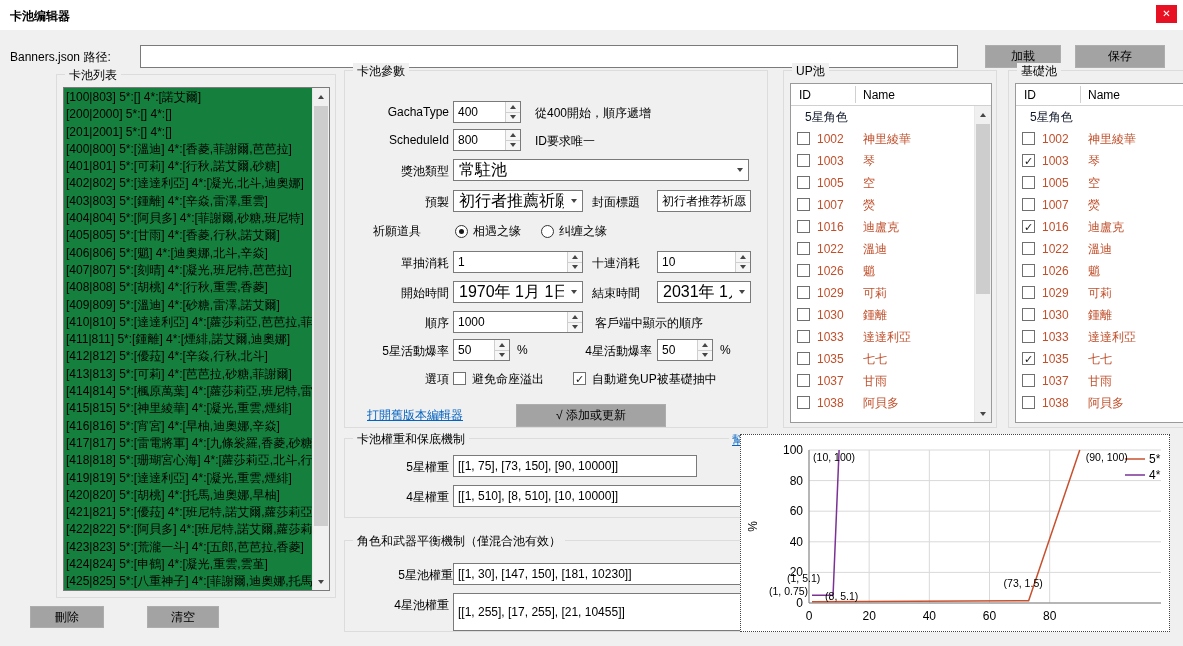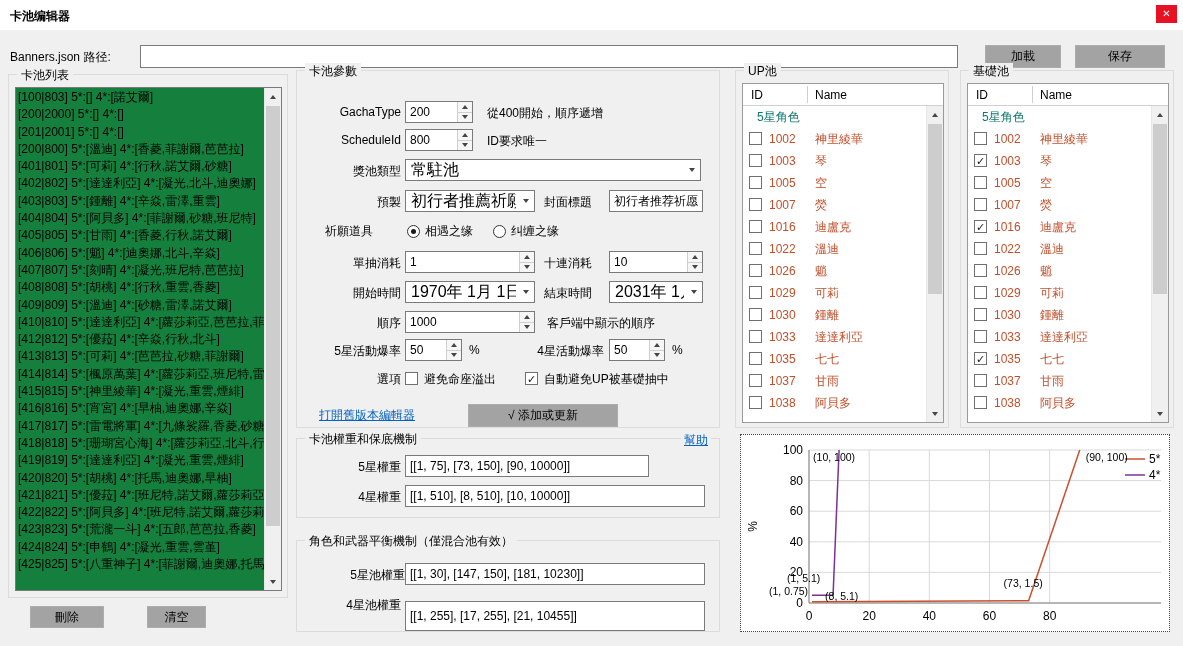--- a/index.html
+++ b/index.html
@@ -7,21 +7,21 @@
   .window { position:relative; width:1183px; height:646px; background:#f0f0f0; font-size:12px; color:#000; overflow:hidden; }
   .titlebar { position:absolute; left:0; top:0; right:0; height:30px; background:#ffffff; }
   .title { position:absolute; left:10px; top:8px; font-size:12px; font-weight:600; }
   .close-btn { position:absolute; right:6px; top:5px; width:21px; height:18px; background:#e81123; color:#fff; text-align:center; line-height:18px; font-size:10px; cursor:default; }
   .lbl { position:absolute; font-size:12px; white-space:nowrap; }
   .lbl-r { text-align:right; }
   .hint { position:absolute; font-size:12px; color:#000; white-space:nowrap; }
   .tb, .wtb { position:absolute; background:#fff; border:1px solid #7a7a7a; font-size:12px; font-family:inherit; padding:0 4px; }
   .btn { position:absolute; background:#a3a3a3; border:1px solid #adadad; text-align:center; font-size:12px; line-height:20px; cursor:default; }
   .link { position:absolute; color:#0563c1; text-decoration:underline; font-size:12px; white-space:nowrap; cursor:pointer; }
-  .gb { position:absolute; border:1px solid #dcdcdc; }
+  .gb { position:absolute; border:1px solid #dcdcdc;margin-left:48px; }
   .gb-title { position:absolute; top:-8px; left:8px; background:#f0f0f0; padding:0 4px; font-size:12px; white-space:nowrap; }
   .gb-right { position:absolute; top:-7px; right:8px; background:#f0f0f0; padding:0 3px; }
   
   .spin { position:absolute; height:22px; background:#fff; border:1px solid #7a7a7a; }
   .spin-val { position:absolute; left:4px; top:0; line-height:20px; font-size:12px; }
   .spin-btns { position:absolute; right:0; top:0; bottom:0; width:15px; display:flex; flex-direction:column; border-left:1px solid #cfcfcf; }
   .sb-half { flex:1; display:flex; align-items:center; justify-content:center; background:#f6f6f6; }
   .sb-half + .sb-half { border-top:1px solid #cfcfcf; }
   .tri-up { width:0; height:0; border-left:3px solid transparent; border-right:3px solid transparent; border-bottom:4px solid #454545; }
   .tri-down { width:0; height:0; border-left:3px solid transparent; border-right:3px solid transparent; border-top:4px solid #454545; }
@@ -42,21 +42,21 @@
   .sb-btn { position:absolute; left:0; right:0; height:17px; display:flex; align-items:center; justify-content:center; background:#f0f0f0; }
   .sb-btn.up { top:0; } .sb-btn.down { bottom:0; }
   .sb-thumb { position:absolute; left:1px; right:1px; background:#cdcdcd; }
   
   .dgv { position:absolute; background:#fff; border:1px solid #9a9a9a; }
   .dgv-head { position:absolute; left:0; right:0; top:0; height:22px; background:#fff; border-bottom:1px solid #d0d0d0;padding-left:20px; }
   .dgv-head::after { content:''; position:absolute; left:64px; top:2px; bottom:2px; width:1px; background:#d0d0d0; }
   .h-id { position:absolute; left:8px; top:4px; font-size:12px; }
   .h-name { position:absolute; left:72px; top:4px; font-size:12px; }
   .dgv-body { position:absolute; left:0; top:22px; right:17px; bottom:0; overflow:hidden; }
-  .tbl-section { height:22px; line-height:22px; padding-left:14px; color:#0f766e; font-size:12px; }
+  .tbl-section { height:22px; line-height:22px; padding-left:14px; color:#0f172a; font-size:12px; }
   .tbl-row { position:relative; height:22px; }
   .tbl-row .cb { position:absolute; left:6px; top:4px; width:13px; height:13px; border:1px solid #707070; background:#fff; font-size:11px; line-height:12px; text-align:center; color:#1a1a1a; }
   .cell-id { position:absolute; left:26px; top:0; line-height:22px; color:#c0502c; font-size:12px; }
   .cell-name { position:absolute; left:72px; top:0; line-height:22px; color:#c0502c; font-size:12px; white-space:nowrap; overflow:hidden; max-width:110px; }
   
   .chartbox { position:absolute; background:#fff; border:1px dotted #444; }
   svg text { font-family:"Liberation Sans", sans-serif; }
 </style>
 </head>
 <body>
@@ -75,31 +75,32 @@
   <div class="btn" style="left:985px; top:45px; width:76px; height:23px; line-height:21px;">加載</div>
   <div class="btn" style="left:1075px; top:45px; width:90px; height:23px; line-height:21px;">保存</div>
 
   <div class="gb" style="left:8px; top:74px; width:280px; height:524px;">
     <span class="gb-title">卡池列表</span>
     <div class="listbox" style="left:6px; top:12px; width:267px; height:504px;">
       <div class="list-items">
           <div class="list-item">[100|803] 5*:[] 4*:[諾艾爾]</div>
           <div class="list-item">[200|2000] 5*:[] 4*:[]</div>
           <div class="list-item">[201|2001] 5*:[] 4*:[]</div>
-          <div class="list-item">[200|800] 5*:[溫迪] 4*:[香菱,菲謝爾,芭芭拉]</div>
+          <div class="list-item">[400|800] 5*:[溫迪] 4*:[香菱,菲謝爾,芭芭拉]</div>
           <div class="list-item">[401|801] 5*:[可莉] 4*:[行秋,諾艾爾,砂糖]</div>
           <div class="list-item">[402|802] 5*:[達達利亞] 4*:[凝光,北斗,迪奧娜]</div>
           <div class="list-item">[403|803] 5*:[鍾離] 4*:[辛焱,雷澤,重雲]</div>
           <div class="list-item">[404|804] 5*:[阿貝多] 4*:[菲謝爾,砂糖,班尼特]</div>
           <div class="list-item">[405|805] 5*:[甘雨] 4*:[香菱,行秋,諾艾爾]</div>
           <div class="list-item">[406|806] 5*:[魈] 4*:[迪奧娜,北斗,辛焱]</div>
           <div class="list-item">[407|807] 5*:[刻晴] 4*:[凝光,班尼特,芭芭拉]</div>
           <div class="list-item">[408|808] 5*:[胡桃] 4*:[行秋,重雲,香菱]</div>
           <div class="list-item">[409|809] 5*:[溫迪] 4*:[砂糖,雷澤,諾艾爾]</div>
           <div class="list-item">[410|810] 5*:[達達利亞] 4*:[蘿莎莉亞,芭芭拉,菲謝爾]</div>
+          <div class="list-item">[411|811] 5*:[鍾離] 4*:[煙緋,諾艾爾,迪奧娜]</div>
           <div class="list-item">[412|812] 5*:[優菈] 4*:[辛焱,行秋,北斗]</div>
           <div class="list-item">[413|813] 5*:[可莉] 4*:[芭芭拉,砂糖,菲謝爾]</div>
           <div class="list-item">[414|814] 5*:[楓原萬葉] 4*:[蘿莎莉亞,班尼特,雷澤]</div>
           <div class="list-item">[415|815] 5*:[神里綾華] 4*:[凝光,重雲,煙緋]</div>
           <div class="list-item">[416|816] 5*:[宵宮] 4*:[早柚,迪奧娜,辛焱]</div>
           <div class="list-item">[417|817] 5*:[雷電將軍] 4*:[九條裟羅,香菱,砂糖]</div>
           <div class="list-item">[418|818] 5*:[珊瑚宮心海] 4*:[蘿莎莉亞,北斗,行秋]</div>
           <div class="list-item">[419|819] 5*:[達達利亞] 4*:[凝光,重雲,煙緋]</div>
           <div class="list-item">[420|820] 5*:[胡桃] 4*:[托馬,迪奧娜,早柚]</div>
           <div class="list-item">[421|821] 5*:[優菈] 4*:[班尼特,諾艾爾,蘿莎莉亞]</div>
@@ -113,28 +114,28 @@
             <span class="tri-up"></span>
           </div>
         <div class="sb-thumb" style="top:18px; height:420px;"></div>
         <div class="sb-btn down">
             <span class="tri-down"></span>
           </div>
       </div>
     </div>
   </div>
   <div class="btn" style="left:30px; top:606px; width:74px; height:22px;">刪除</div>
-  <div class="btn" style="left:147px; top:606px; width:59px; height:22px;">清空</div>
+  <div class="btn" style="left:147px; top:606px; width:72px; height:22px;">清空</div>
 
   <div class="gb" style="left:296px; top:70px; width:424px; height:358px;">
     <span class="gb-title">卡池參數</span>
 
     <span class="lbl lbl-r" style="left:0; top:34px; width:104px;">GachaType</span>
     <div class="spin" style="left:108px; top:30px; width:68px;">
-      <span class="spin-val">200</span>
+      <span class="spin-val">400</span>
       <span class="spin-btns">
           <span class="sb-half">
             <i class="tri-up"></i>
           </span>
           <span class="sb-half">
             <i class="tri-down"></i>
           </span>
         </span>
     </div>
     <span class="hint" style="left:190px; top:34px;">從400開始，順序遞增</span>
@@ -275,21 +276,21 @@
     <input class="wtb" style="left: 108px; top: 16px; width: 244px; height: 22px;" value="[[1, 75], [73, 150], [90, 10000]]">
     <span class="lbl lbl-r" style="left:0; top:50px; width:104px;">4星權重</span>
     <input class="wtb" style="left: 108px; top: 46px; width: 300px; height: 22px;" value="[[1, 510], [8, 510], [10, 10000]]">
   </div>
 
   <div class="gb" style="left:296px; top:540px; width:424px; height:92px;">
     <span class="gb-title">角色和武器平衡機制（僅混合池有效）</span>
     <span class="lbl lbl-r" style="left:4px; top:26px; width:104px;">5星池權重</span>
     <input class="wtb" style="left: 108px; top: 22px; width: 300px; height: 22px;" value="[[1, 30], [147, 150], [181, 10230]]">
     <span class="lbl lbl-r" style="left:0; top:56px; width:104px;">4星池權重</span>
-    <input class="wtb" style="left: 108px; top: 60px; width: 300px; height: 30px;" value="[[1, 255], [17, 255], [21, 10455]]">
+    <input class="wtb" style="left: 108px; top: 52px; width: 300px; height: 38px;" value="[[1, 255], [17, 255], [21, 10455]]">
   </div>
 
   <div class="gb" style="left:735px; top:70px; width:214px; height:358px;">
     <span class="gb-title">UP池</span>
     <div class="dgv" style="left:6px; top:12px; width:202px; height:340px;">
       <div class="dgv-head">
         <span class="h-id">ID</span>
         <span class="h-name">Name</span>
       </div>
       <div class="dgv-body">

